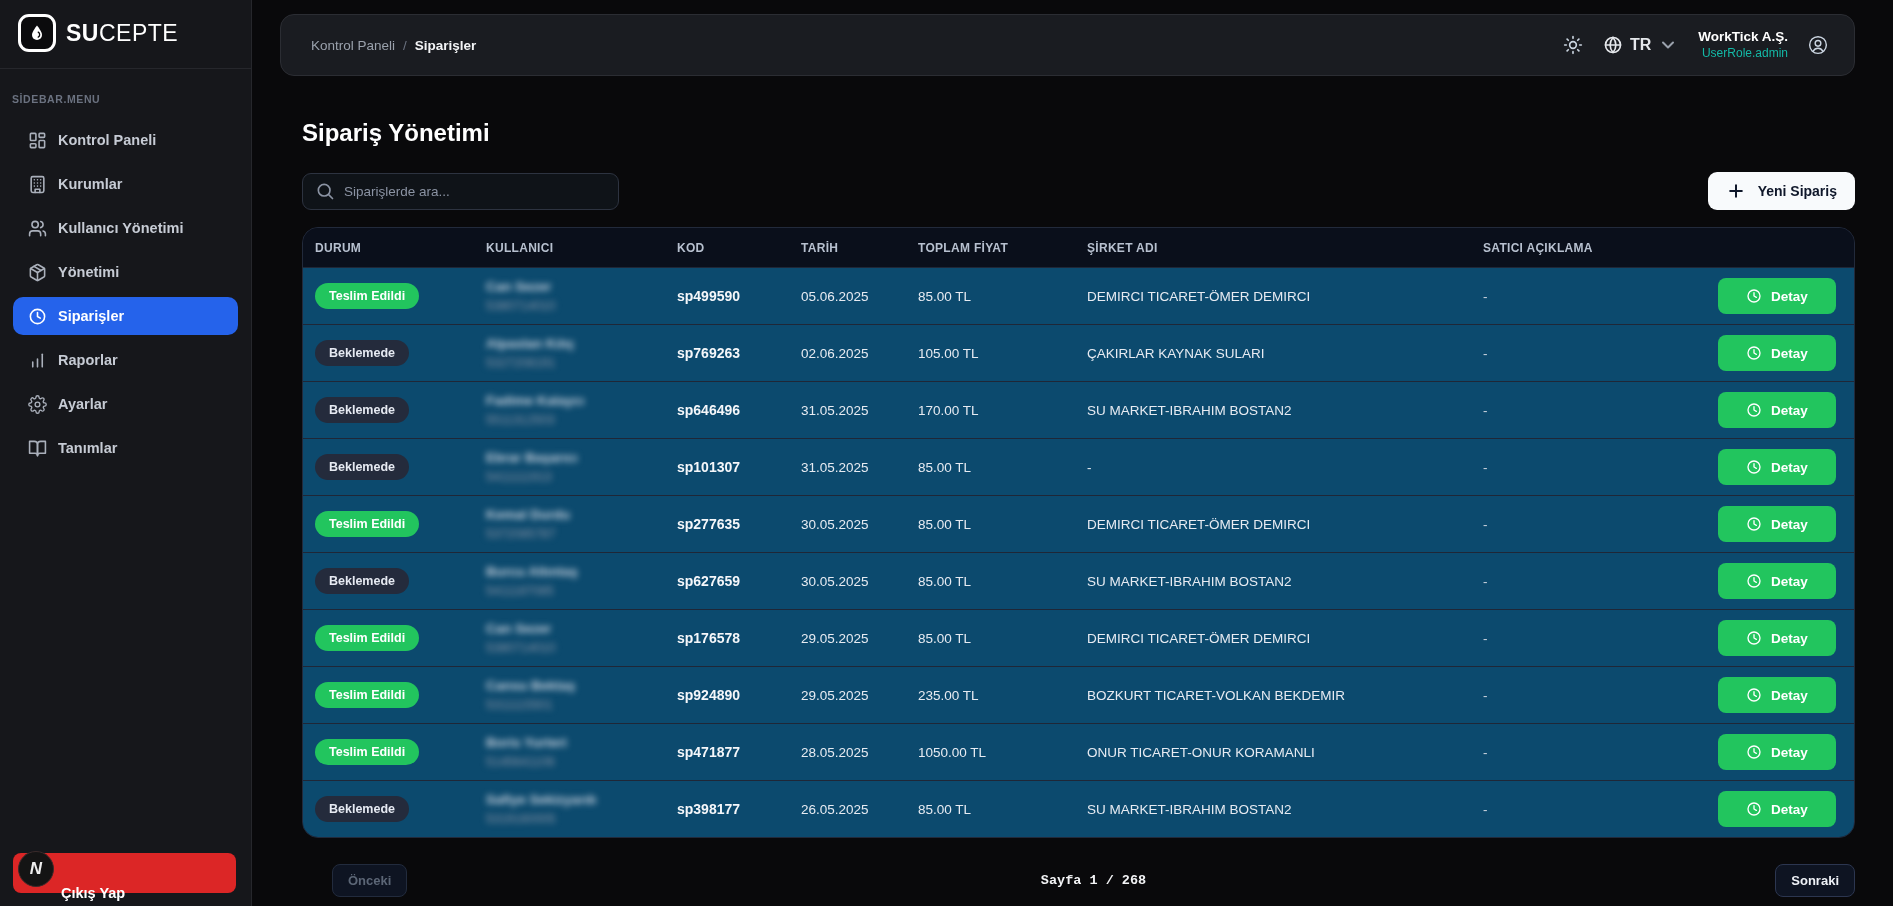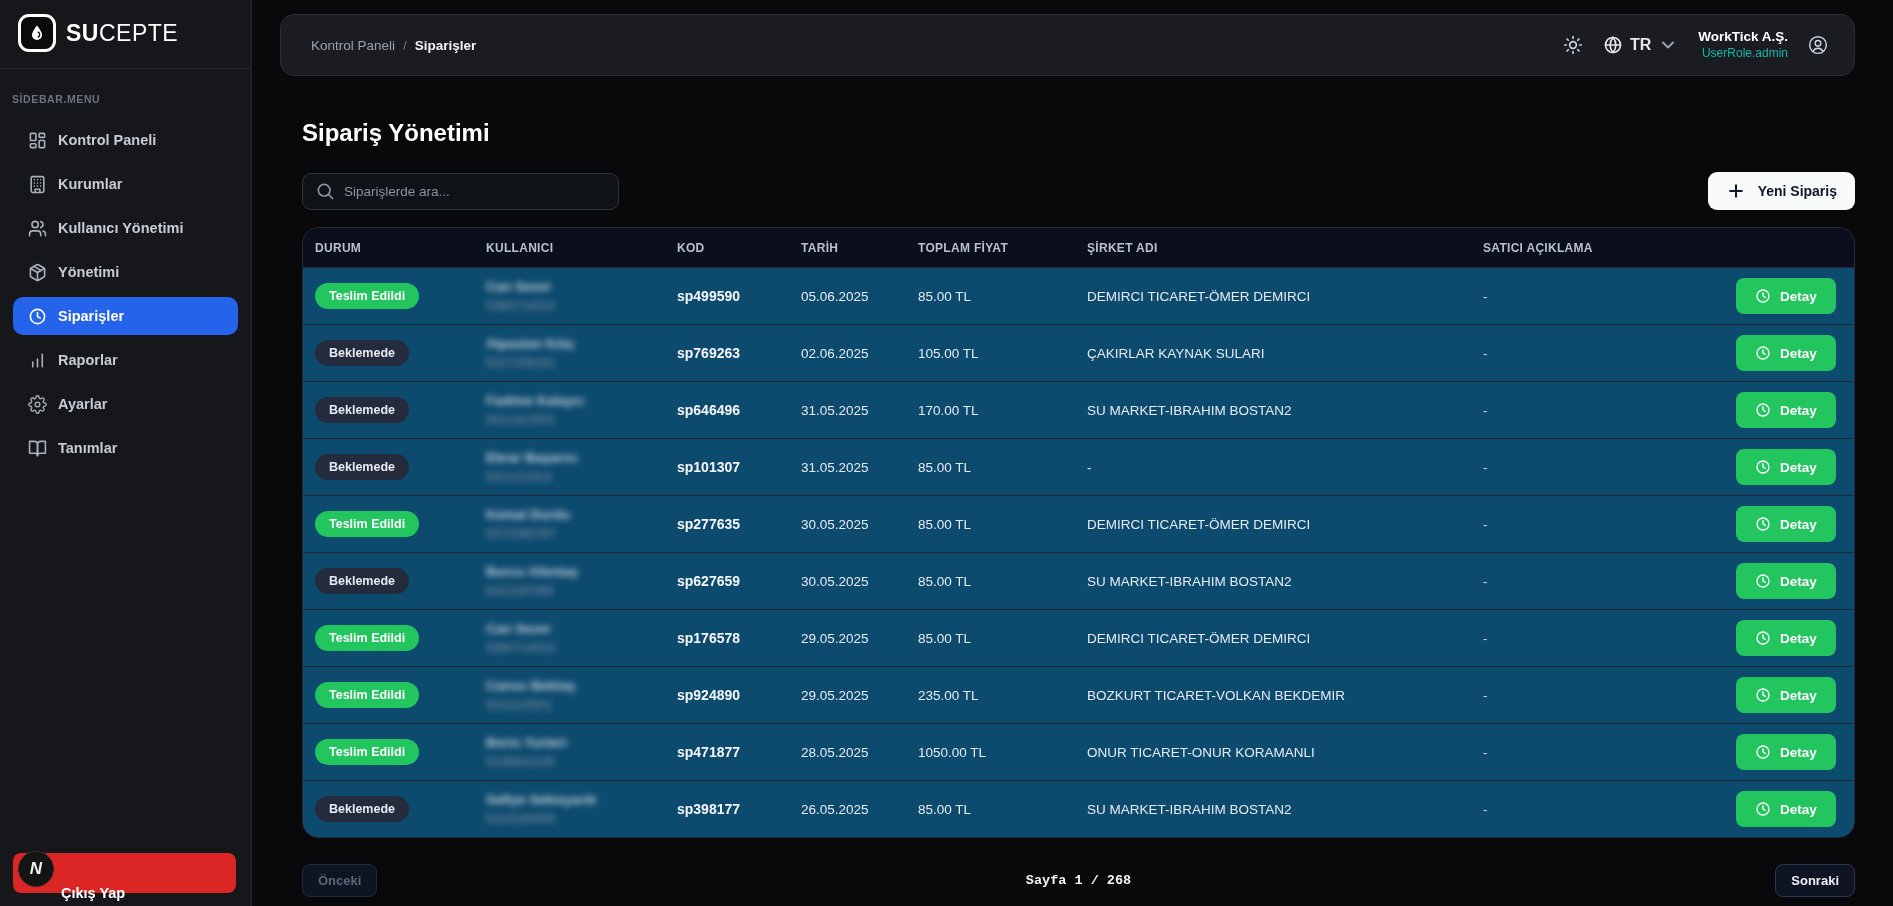--- a/index.html
+++ b/index.html
@@ -84,29 +84,29 @@
   .badge.delivered { background:#22c55e; color:#fff; }
   .badge.pending { background:#242b3c; color:#e6eaf2; }
   .user-cell { line-height:1.45; }
   .user-name { font-size:13.5px; color:#c9d1dd; font-weight:600; }
   .user-phone { font-size:12.5px; color:#8a93a5; }
   .blurred { filter:blur(3px); }
   .code { font-weight:800; color:#f5f7fa; font-size:14px; }
   .company { font-size:13.5px; }
   .seller { color:#cfd5df; }
   .cell-detail { display:flex; justify-content:flex-end; padding-right:6px; }
-  .detay-btn { width:100px; height:36px; background:#22c55e; border:none; border-radius:8px;
+  .detay-btn { width:118px; height:36px; background:#22c55e; border:none; border-radius:8px;
     color:#fff; font-weight:700; font-size:13.5px; display:inline-flex; align-items:center;
     justify-content:center; gap:9px; cursor:pointer; font-family:inherit; }
   .detay-btn .detay-icon { display:inline-flex; }
   .detay-btn svg { width:16px; height:16px; }
 
   
   .pagination { margin-top:26px; position:relative; display:flex; align-items:center;
-    justify-content:space-between; height:33px; }
+    justify-content:space-between; height:33px;margin-left:30px; }
   .pg-btn { height:33px; padding:0 15px; border-radius:8px; background:#0e1422;
     border:1px solid #222b3d; font-size:13px; cursor:pointer; font-family:inherit; font-weight:700; }
   .pg-prev { color:#5c6676; }
   .pg-next { color:#eef1f6; border-color:#2c3650; }
   .pg-info { position:absolute; left:0; right:0; text-align:center; font-size:13.5px;
     font-weight:700; color:#f3f4f6; pointer-events:none;font-family:Liberation Mono, monospace; }
 </style>
 </head>
 <body>
 

